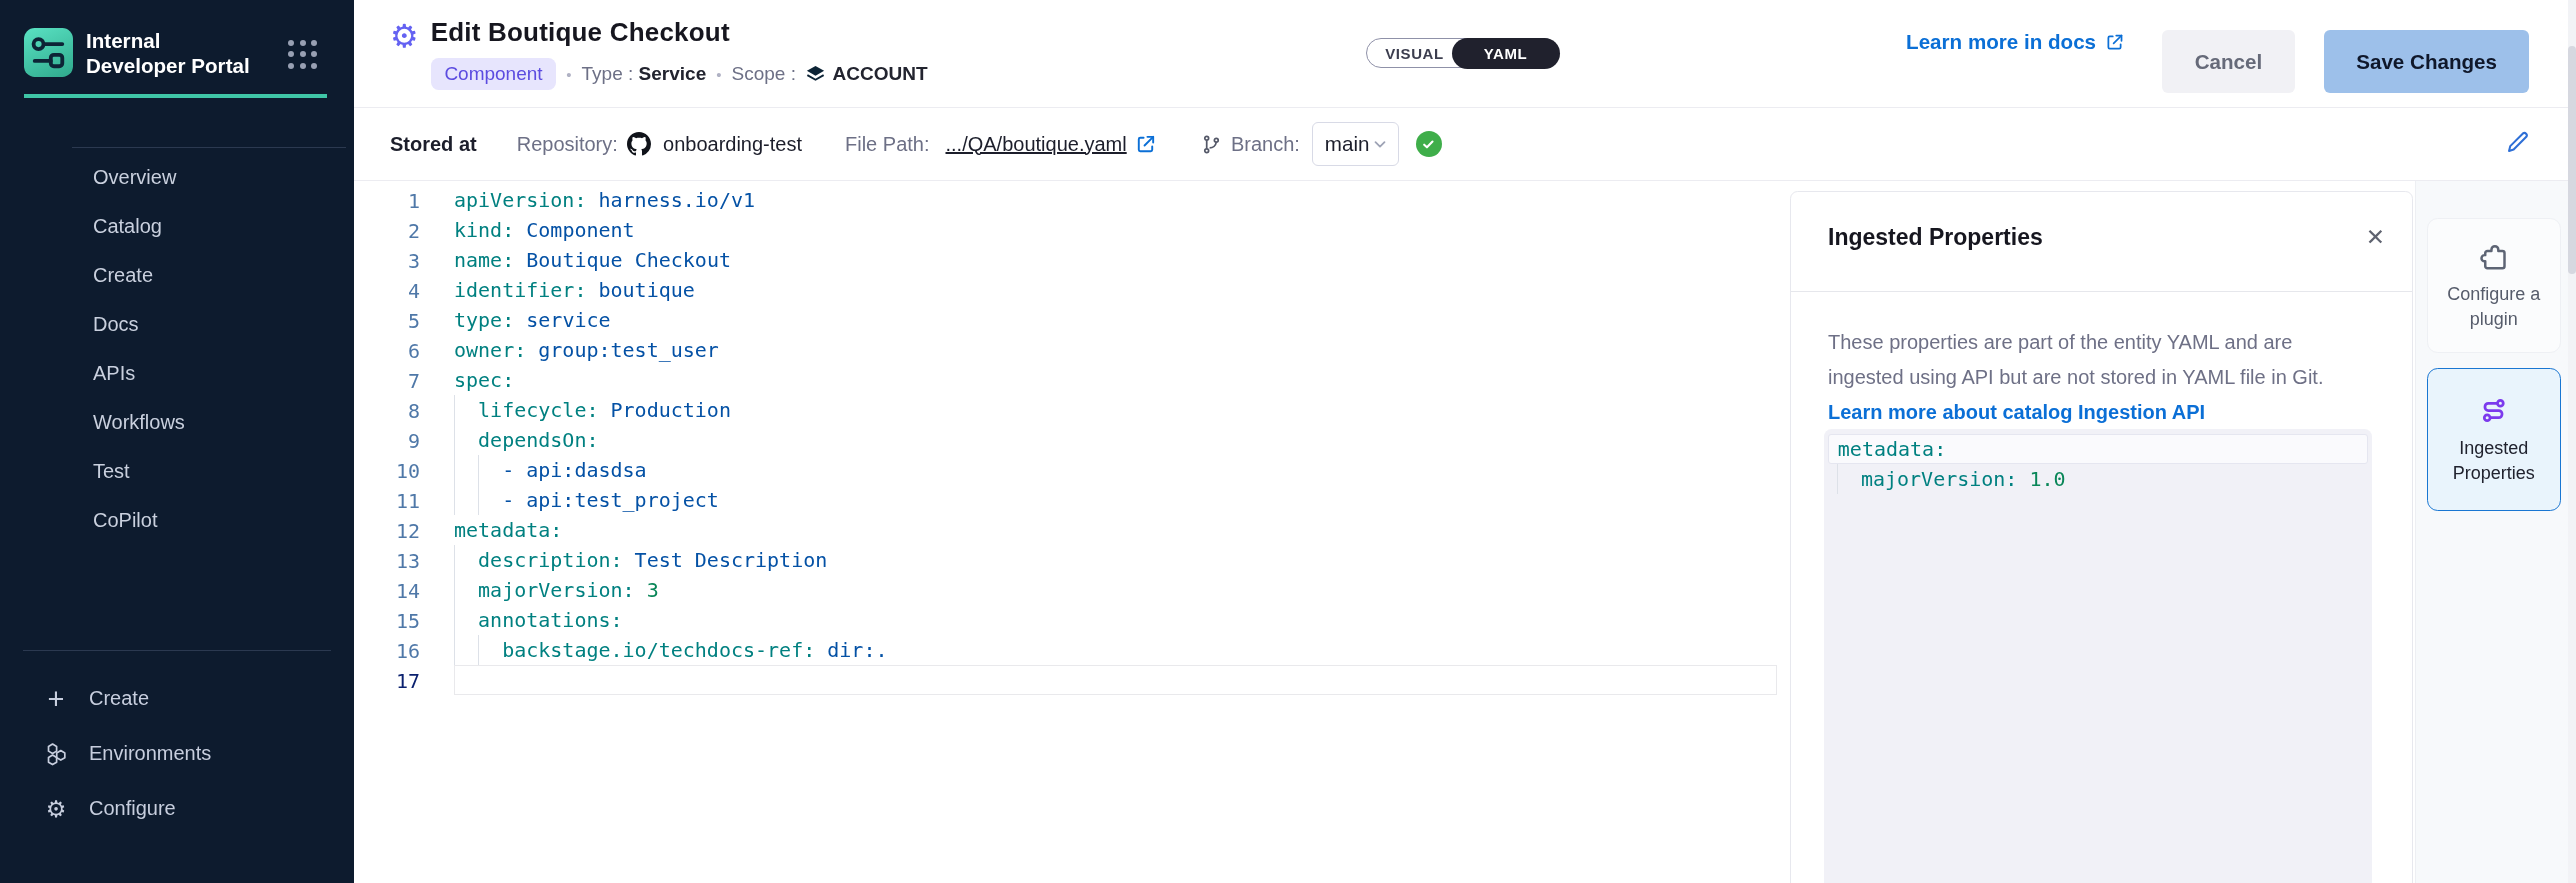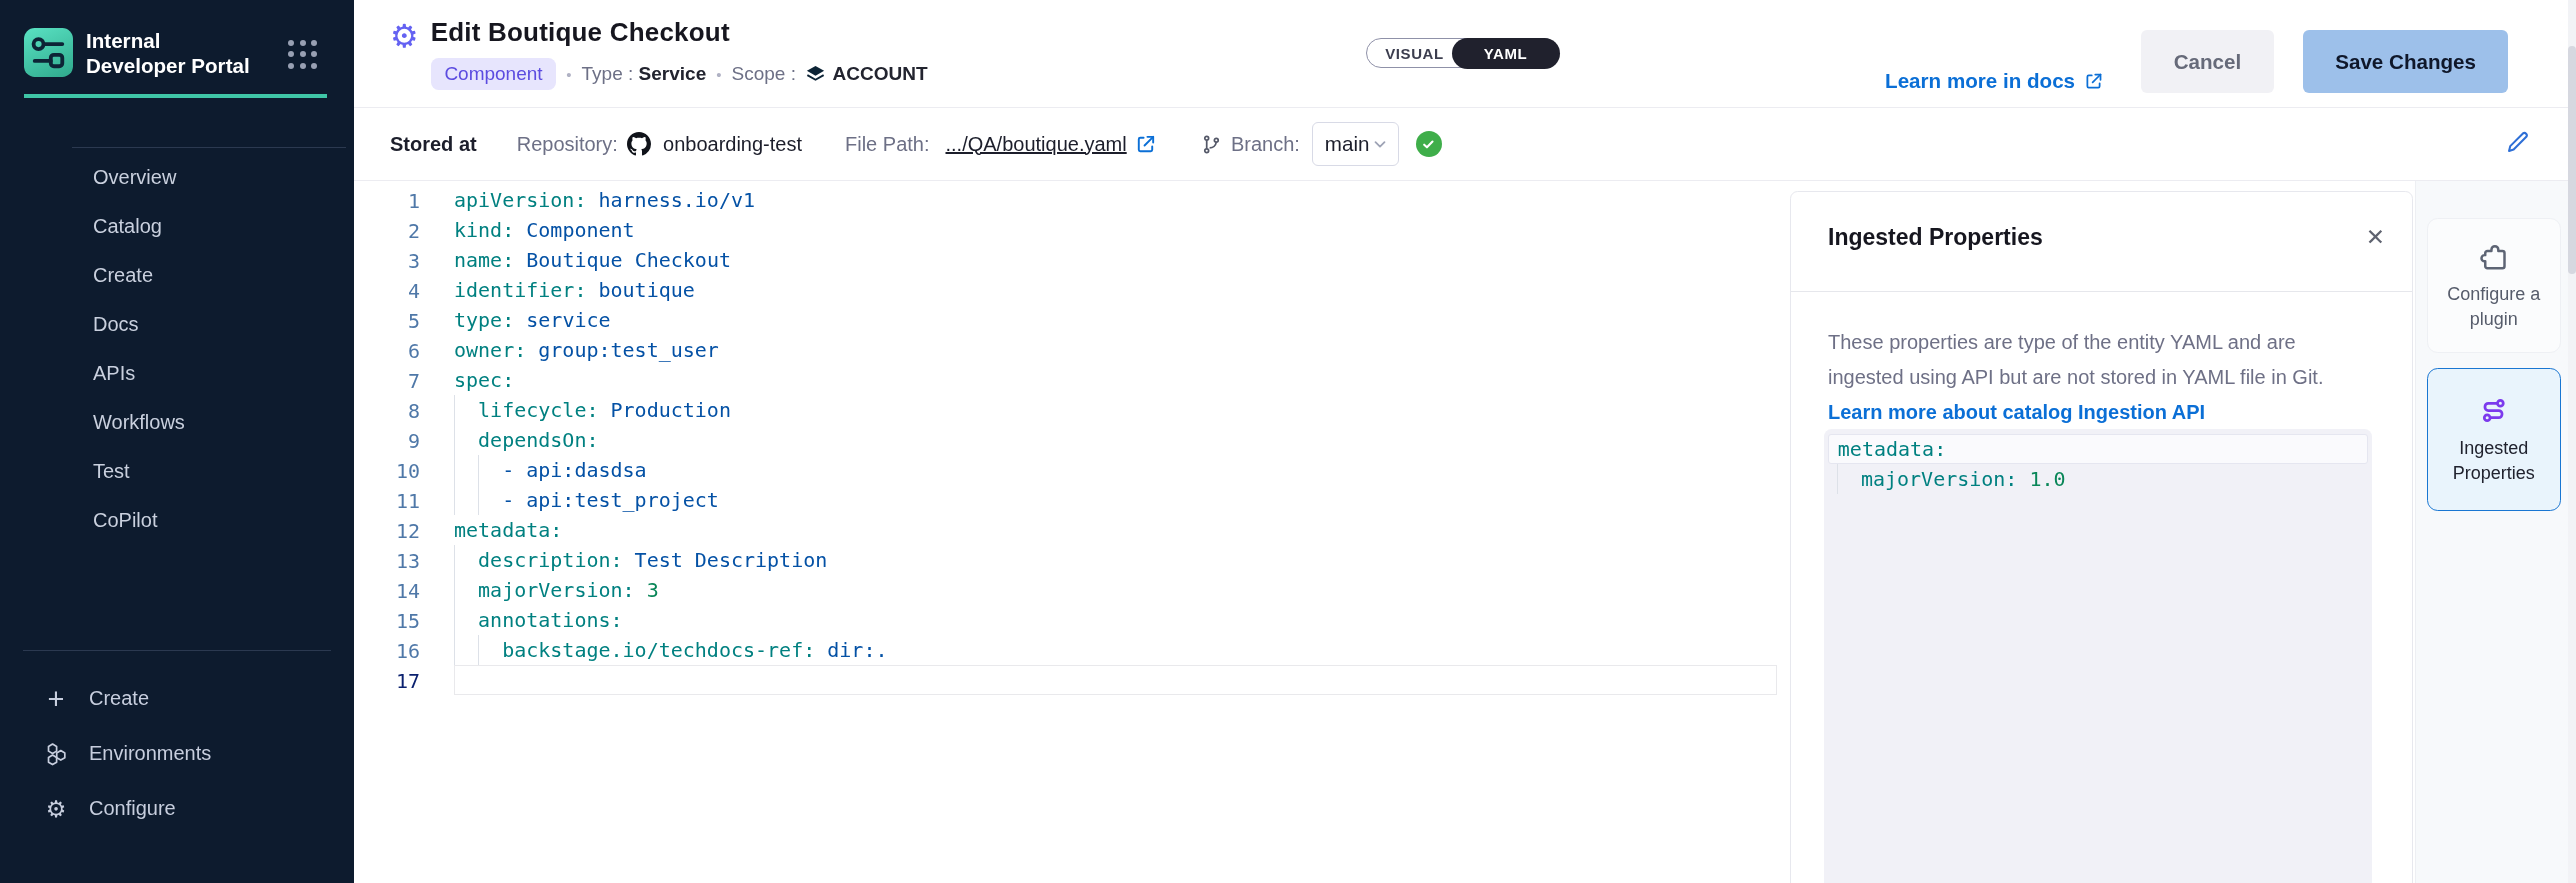--- a/index.html
+++ b/index.html
@@ -38,21 +38,21 @@
   .meta-val{color:#22242f;font-weight:bold}
   .scope-wrap{display:flex;align-items:center}
   .scope-wrap svg{margin:0 6px 0 7.6px}
   
   .toggle{position:absolute;left:1012px;top:38px;width:193px;height:30px;border:1.5px solid #8f91a8;
     border-radius:760px;background:#fff}
   .seg{position:absolute;display:flex;align-items:center;justify-content:center;
     font-size:15px;font-weight:bold;letter-spacing:0.6px;cursor:pointer}
   .seg-visual{left:0;top:0;bottom:0;width:95px;color:#3c3e4f}
   .seg-yaml{right:-1.5px;top:-1.5px;bottom:-1.5px;width:108px;background:#20212d;color:#fff;border-radius:760px}
-  .hdr-right{position:absolute;right:68px;top:30px;display:flex;align-items:flex-end}
+  .hdr-right{position:absolute;right:47px;top:30px;display:flex;align-items:flex-start}
   .docs-link{color:#0b6fd6;font-size:20.6px;font-weight:bold;display:flex;align-items:center;cursor:pointer}
   .docs-link svg{margin-left:7.6px}
   .btn{height:63px;border-radius:6px;font-size:20.6px;font-weight:bold;display:flex;align-items:center;cursor:pointer}
   .btn-cancel{margin-left:37px;padding:0 33px;background:#f1f1f5;color:#666a79}
   .btn-save{margin-left:29px;padding:0 32px;background:#9dc0ea;color:#0f172a}
   
   .storedbar{height:73px;background:#fff;border-bottom:0.8px solid #ececf1;display:flex;align-items:center;
     padding-left:36px;font-size:20px;position:relative}
   .sb-strong{font-weight:bold;color:#1c1e2b;margin-right:40px}
   .sb-label{color:#6d7086}
@@ -294,21 +294,21 @@
           <div class="cl"><span class="guide" style="left: 0px;"></span><span class="tk">  annotations:</span></div>
           <div class="cl"><span class="guide" style="left: 0px;"></span><span class="guide" style="left: 24px;"></span><span class="tk">    backstage.io/techdocs-ref:</span><span class="tv"> dir:.</span></div>
           <div class="cl cur"></div>
         </div>
     </div>
 
     <div class="panel">
       <div class="panel-title">Ingested Properties</div>
       <span class="panel-close">✕</span>
       <div class="panel-div"></div>
-      <div class="panel-body">These properties are type of the entity YAML and are ingested using API but are not stored in YAML file in Git.</div>
+      <div class="panel-body">These properties are part of the entity YAML and are ingested using API but are not stored in YAML file in Git.</div>
       <span class="panel-link">Learn more about catalog Ingestion API</span>
       <div class="panel-code">
           <div class="pcl hl"><span class="tk">metadata:</span></div>
           <div class="pcl"><span class="guide" style="left: 9px;"></span><span class="tk">  majorVersion:</span><span class="tn"> 1.0</span></div>
         </div>
     </div>
 
     <div class="rail">
       <div class="rail-card card-plugin">
         <svg width="33" height="33" viewBox="0 0 24 24" fill="none" stroke="#5d6474" stroke-width="1.8" stroke-linejoin="round">

